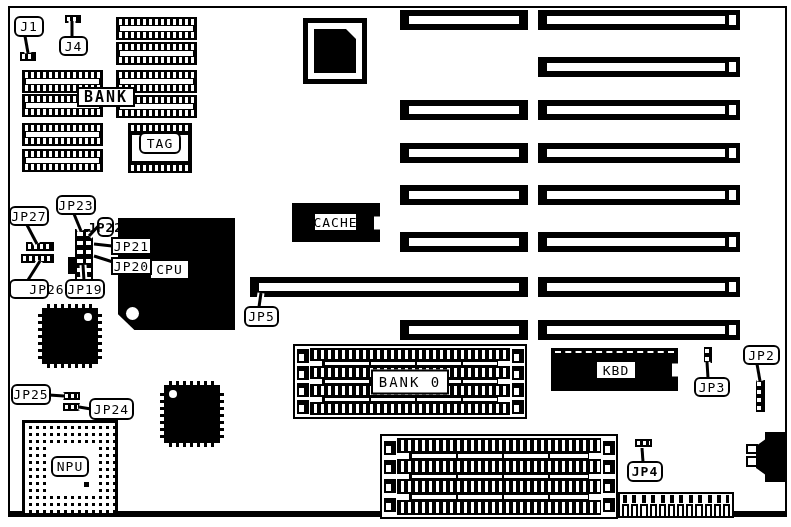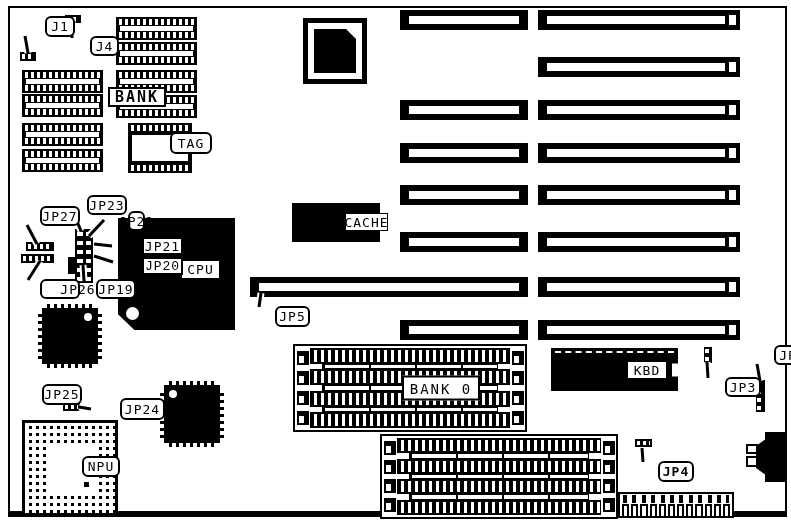--- a/index.html
+++ b/index.html
@@ -7,21 +7,21 @@
          font-family:"DejaVu Sans Mono", monospace;color:#000;overflow:hidden;}
   .abs{position:absolute;box-sizing:border-box;}
 
   
   #board-outline{left:8px;top:6px;width:779px;height:511px;
     border:2px solid #000;border-bottom-width:6px;background:#fff;}
 
   
   .lbl{display:flex;align-items:center;justify-content:center;
        background:#fff;border:2px solid #000;border-radius:6px;
-       font-size:13px;letter-spacing:1px;z-index:30;white-space:nowrap;margin-left:31px;}
+       font-size:13px;letter-spacing:1px;z-index:30;white-space:nowrap;}
   .lbl.sq{border-radius:0;}
   .lbl.noborder{border:none;}
   .lbl.bold{font-weight:700;}
   .plain-text{font-size:12px;letter-spacing:1px;z-index:5;}
 
   
   .dip{background:#000;z-index:2;}
   .dip .t,.dip .b{position:absolute;left:3px;right:3px;height:6px;
       background:repeating-linear-gradient(90deg,#fff 0 3px,#000 3px 6px);}
   .dip .t{top:2px;} .dip .b{bottom:2px;}
@@ -243,23 +243,23 @@
     </div>
 
   <div class="abs lbl" style="left:9px;top:206px;width:40px;height:20px;">JP27</div>
   <div class="abs lbl" style="left:9px;top:279px;width:40px;height:20px;padding-left:36px;">JP26</div>
   <div class="abs jmp-h" style="left:26px;top:242px;width:28px;height:9px;"></div>
   <div class="abs jmp-h" style="left:21px;top:254px;width:33px;height:9px;"></div>
   <div class="abs lbl" style="left:56px;top:195px;width:40px;height:20px;">JP23</div>
   <div class="abs jmp-block" style="left:75px;top:229px;width:18px;height:54px;"></div>
   <div class="abs" style="left:68px;top:257px;width:8px;height:17px;background:#000;z-index:3;"></div>
   <div class="abs lbl" style="left:65px;top:279px;width:40px;height:20px;">JP19</div>
-  <div class="abs lbl" style="left:97px;top:211px;width:17px;height:20px;">JP22</div>
+  <div class="abs lbl" style="left:97px;top:217px;width:17px;height:20px;font-weight:bold;">JP22</div>
   <div class="abs lbl sq" style="left:111px;top:237px;width:41px;height:18px;">JP21</div>
-  <div class="abs lbl sq" style="left:111px;top:257px;width:41px;height:18px;font-family:Liberation Mono, monospace;">JP20</div>
+  <div class="abs lbl sq" style="left:111px;top:257px;width:41px;height:18px;">JP20</div>
 
   <div class="abs cpu" style="left:118px;top:218px;width:117px;height:112px;">
     <i class="pin1"></i>
   </div>
   <div class="abs lbl sq noborder" style="left:151px;top:261px;width:37px;height:17px;z-index:6;">CPU</div>
 
   <div class="abs rom" style="left:292px;top:203px;width:88px;height:39px;">
     <i class="notch"></i>
   </div>
   <div class="abs lbl sq" style="left:314px;top:213px;width:43px;height:18px;border-width:1px;">CACHE</div>
@@ -287,21 +287,21 @@
   <div class="abs jmp-h" style="left:63px;top:392px;width:17px;height:8px;"></div>
   <div class="abs jmp-h" style="left:63px;top:403px;width:17px;height:8px;"></div>
   <div class="abs lbl" style="left:89px;top:398px;width:45px;height:22px;">JP24</div>
 
   <div class="abs pga" style="left:22px;top:420px;width:96px;height:96px;">
     <i class="center"></i>
       <i class="key" style="right:26px;bottom:26px;"></i>
   </div>
   <div class="abs lbl" style="left:51px;top:456px;width:38px;height:21px;">NPU</div>
 
-  <div class="abs bank" style="left:293px;top:344px;width:234px;height:88px;">
+  <div class="abs bank" style="left:293px;top:344px;width:234px;height:75px;">
     <div class="latches l">
         <i></i>
         <i></i>
         <i></i>
         <i></i>
       </div>
     <div class="latches r">
         <i></i>
         <i></i>
         <i></i>

